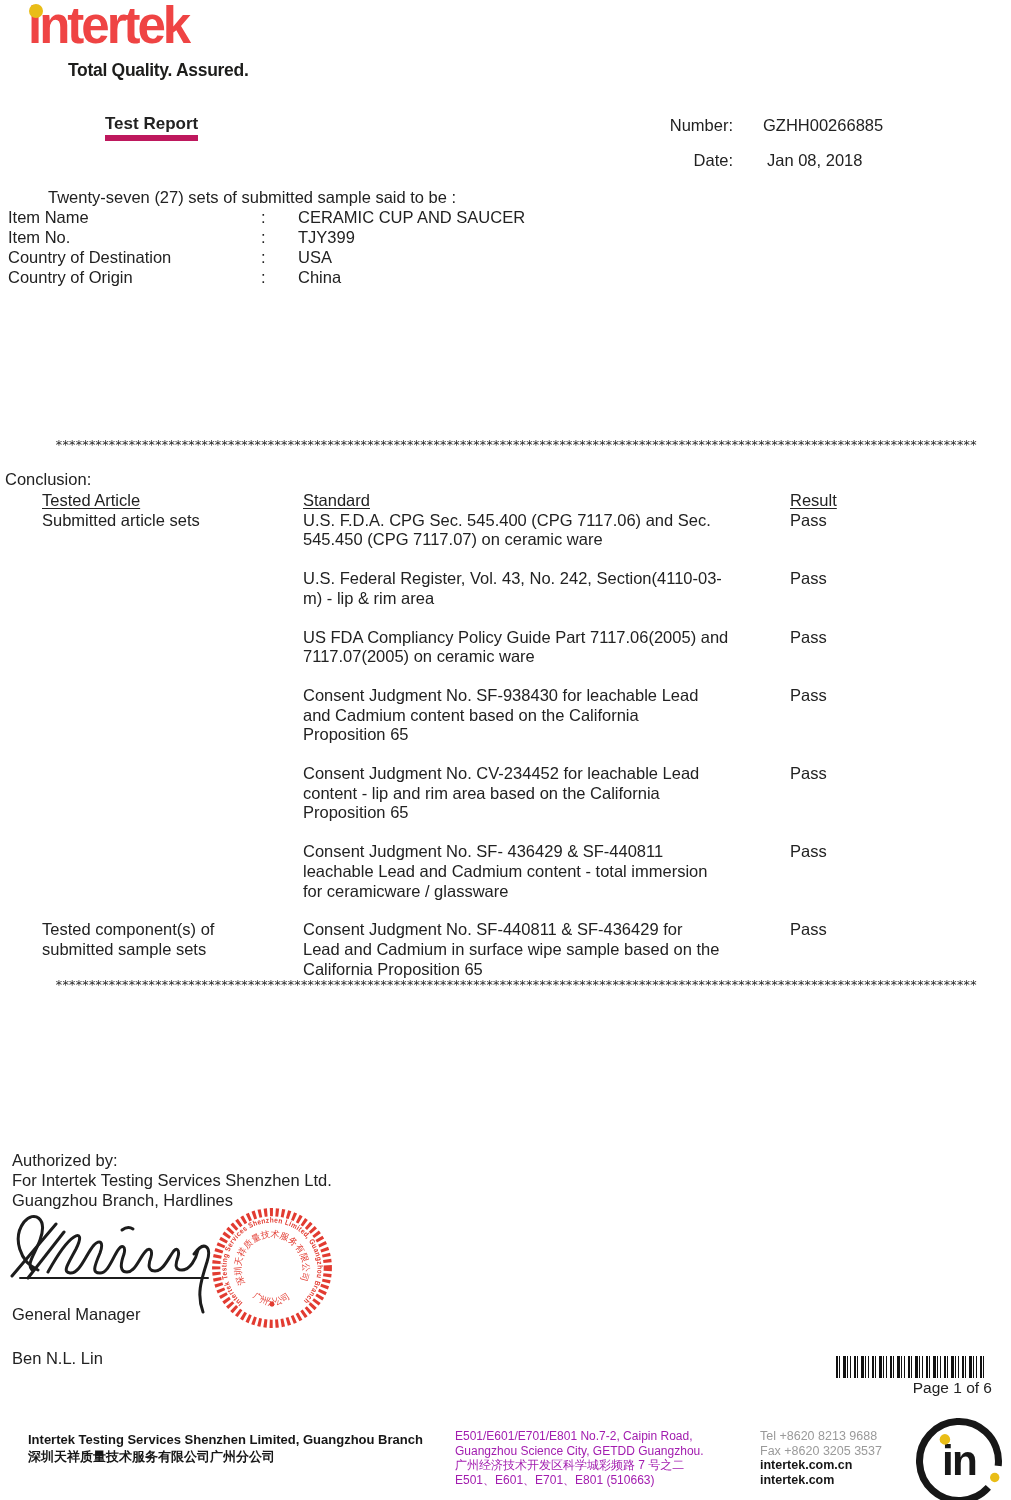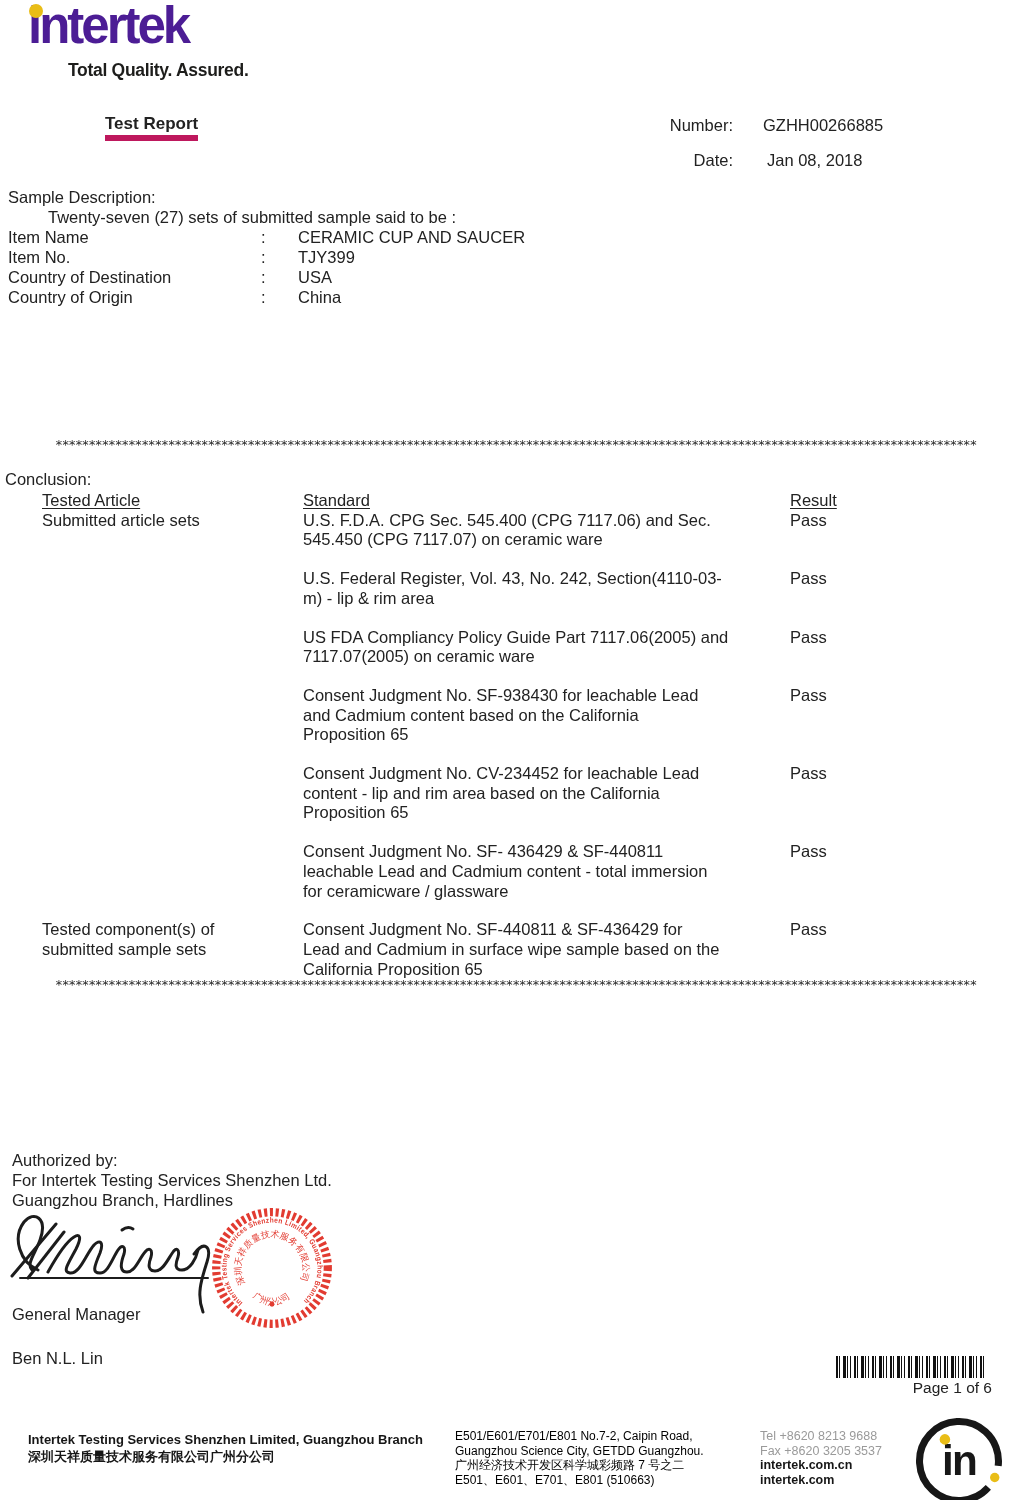--- a/index.html
+++ b/index.html
@@ -4,21 +4,21 @@
 <style>
   * { margin:0; padding:0; box-sizing:border-box; }
   html,body { background:#ffffff; }
   .page {
     position:relative; width:1011px; height:1500px; background:#fff;
     font-family:"Liberation Sans", sans-serif; color:#222; overflow:hidden;
   }
   
   .logo { position:absolute; left:28px; top:0; }
   .logo-text {
-    font-size:51px; font-weight:bold; letter-spacing:-3px; color:#4c1d95;
+    font-size:51px; font-weight:bold; letter-spacing:-3px; color:#ef4444;
     line-height:1.02;
   }
   .logo-dot {
     position:absolute; left:1px; top:4px; width:14px; height:14px;
     border-radius:50%; background:#e9bd17;
   }
   .tagline { margin-top:8px; font-size:17.5px; font-weight:bold; color:#1d1d1b; letter-spacing:-0.3px;margin-left:40px; }
 
   
   .report-title {
@@ -68,21 +68,21 @@
     position:absolute; left:836px; top:1356px; width:150px; height:22px;
     background:repeating-linear-gradient(90deg,
       #111 0 2px, #fff 2px 3px, #111 3px 4px, #fff 4px 7px,
       #111 7px 10px, #fff 10px 11px, #111 11px 12px, #fff 12px 14px,
       #111 14px 15px, #fff 15px 18px);
   }
   .page-label { position:absolute; left:864px; top:1379px; width:128px; text-align:right; font-size:15.5px; }
 
   
   .footer-left { position:absolute; left:28px; top:1431px; font-size:13px; font-weight:bold; line-height:17px; color:#161616; }
-  .footer-center { position:absolute; left:455px; top:1429px; font-size:12px; line-height:14.5px; color:#000000; }
+  .footer-center { position:absolute; left:455px; top:1429px; font-size:12px; line-height:14.5px; color:#a21caf; }
   .footer-right { position:absolute; left:760px; top:1429px; font-size:12.5px; line-height:14.5px; }
   .footer-gray { color:#9a9a9a; }
   .footer-bold { font-weight:bold; color:#161616; }
   .in-logo { position:absolute; left:912px; top:1414px; }
 </style>
 </head>
 <body>
 
 <div class="page">
 
@@ -92,21 +92,20 @@
     <div class="tagline">Total Quality. Assured.</div>
   </div>
 
   <div class="report-title">Test Report</div>
   <div class="meta-label num-label">Number:</div>
   <div class="meta-value num-value">GZHH00266885</div>
   <div class="meta-label date-label">Date:</div>
   <div class="meta-value date-value">Jan 08, 2018</div>
 
   <div class="sample">
-    <div>Sample Description:</div>
     <div class="sample-intro">Twenty-seven (27) sets of submitted sample said to be :</div>
     <div class="sample-field">
       <span>Item Name</span>
       <span>:</span>
       <span class="bold-val">CERAMIC CUP AND SAUCER</span>
     </div>
     <div class="sample-field">
       <span>Item No.</span>
       <span>:</span>
       <span class="bold-val">TJY399</span>

